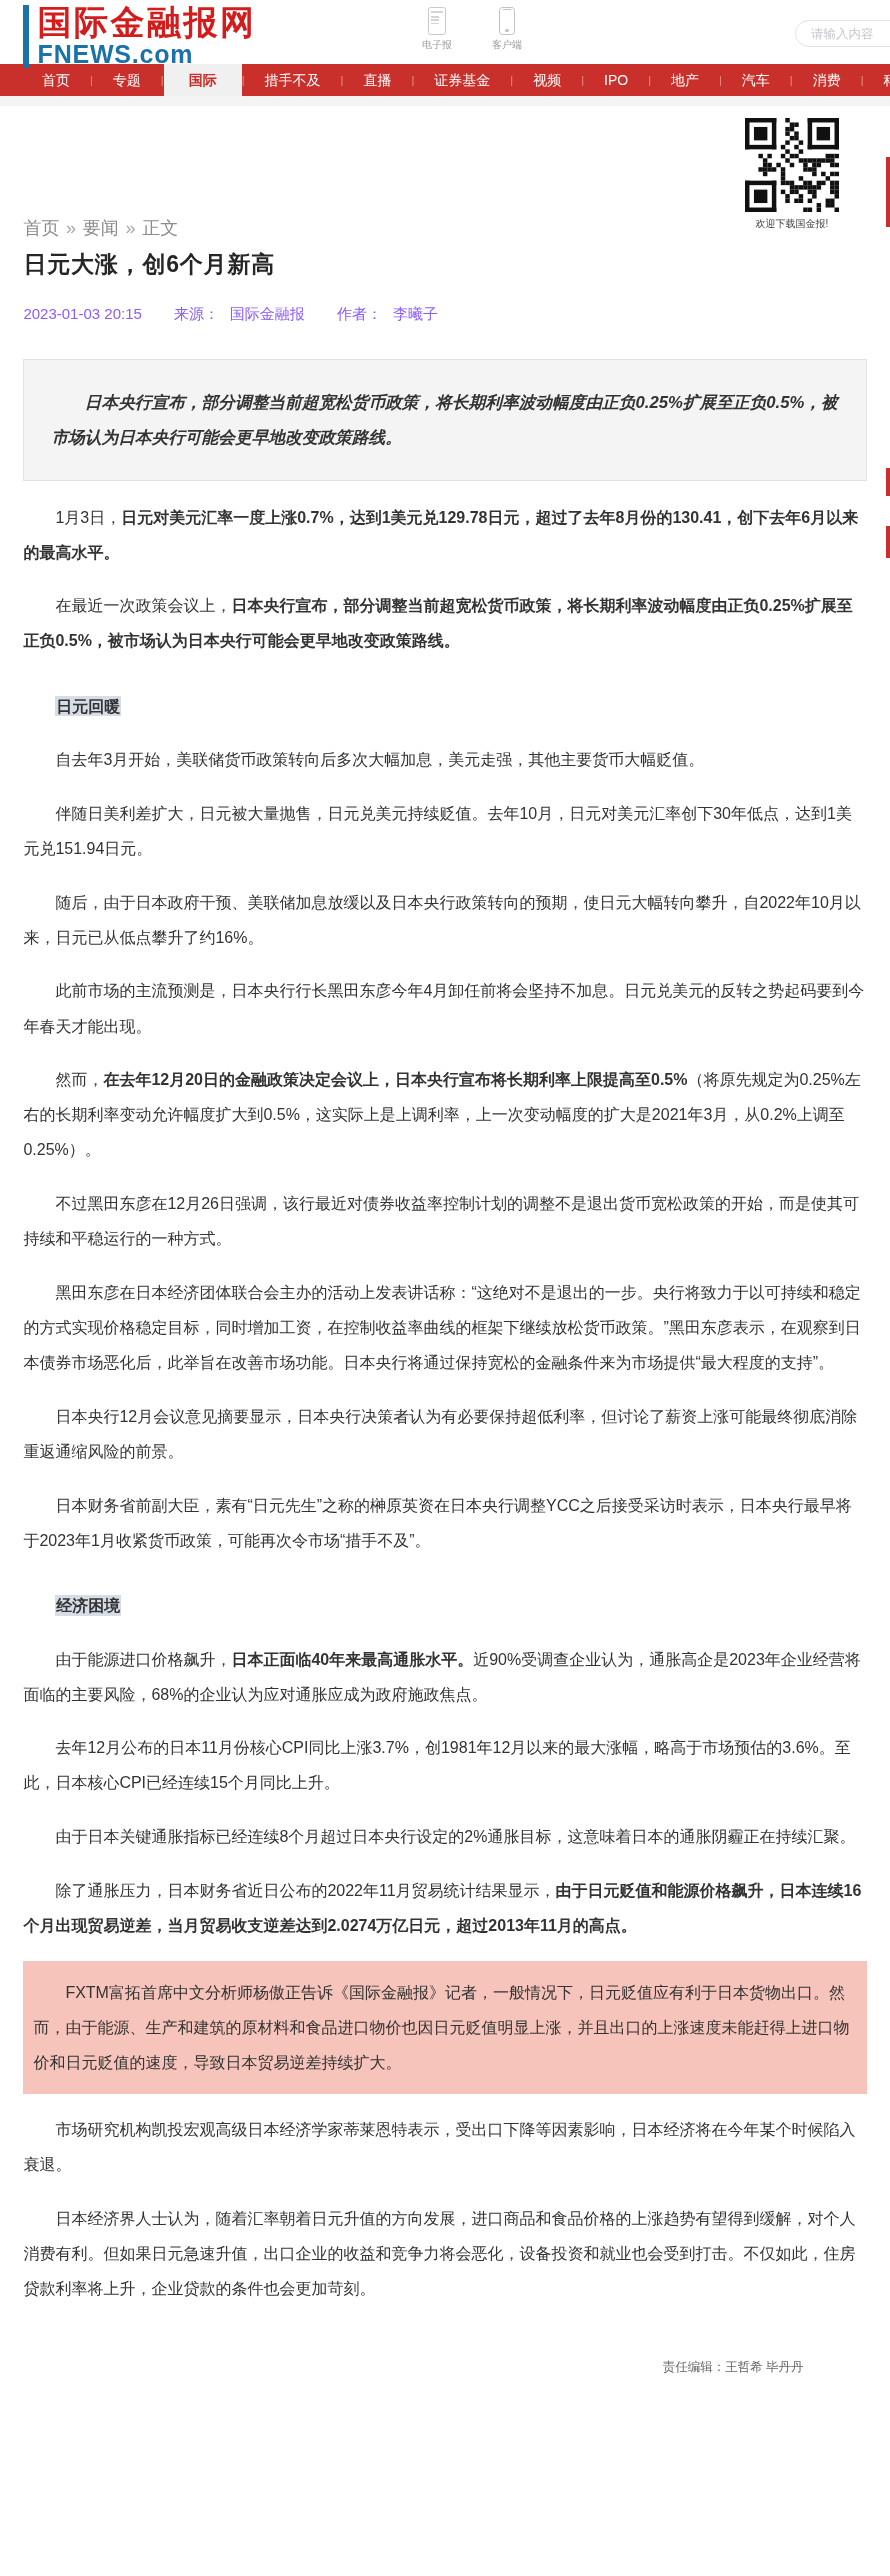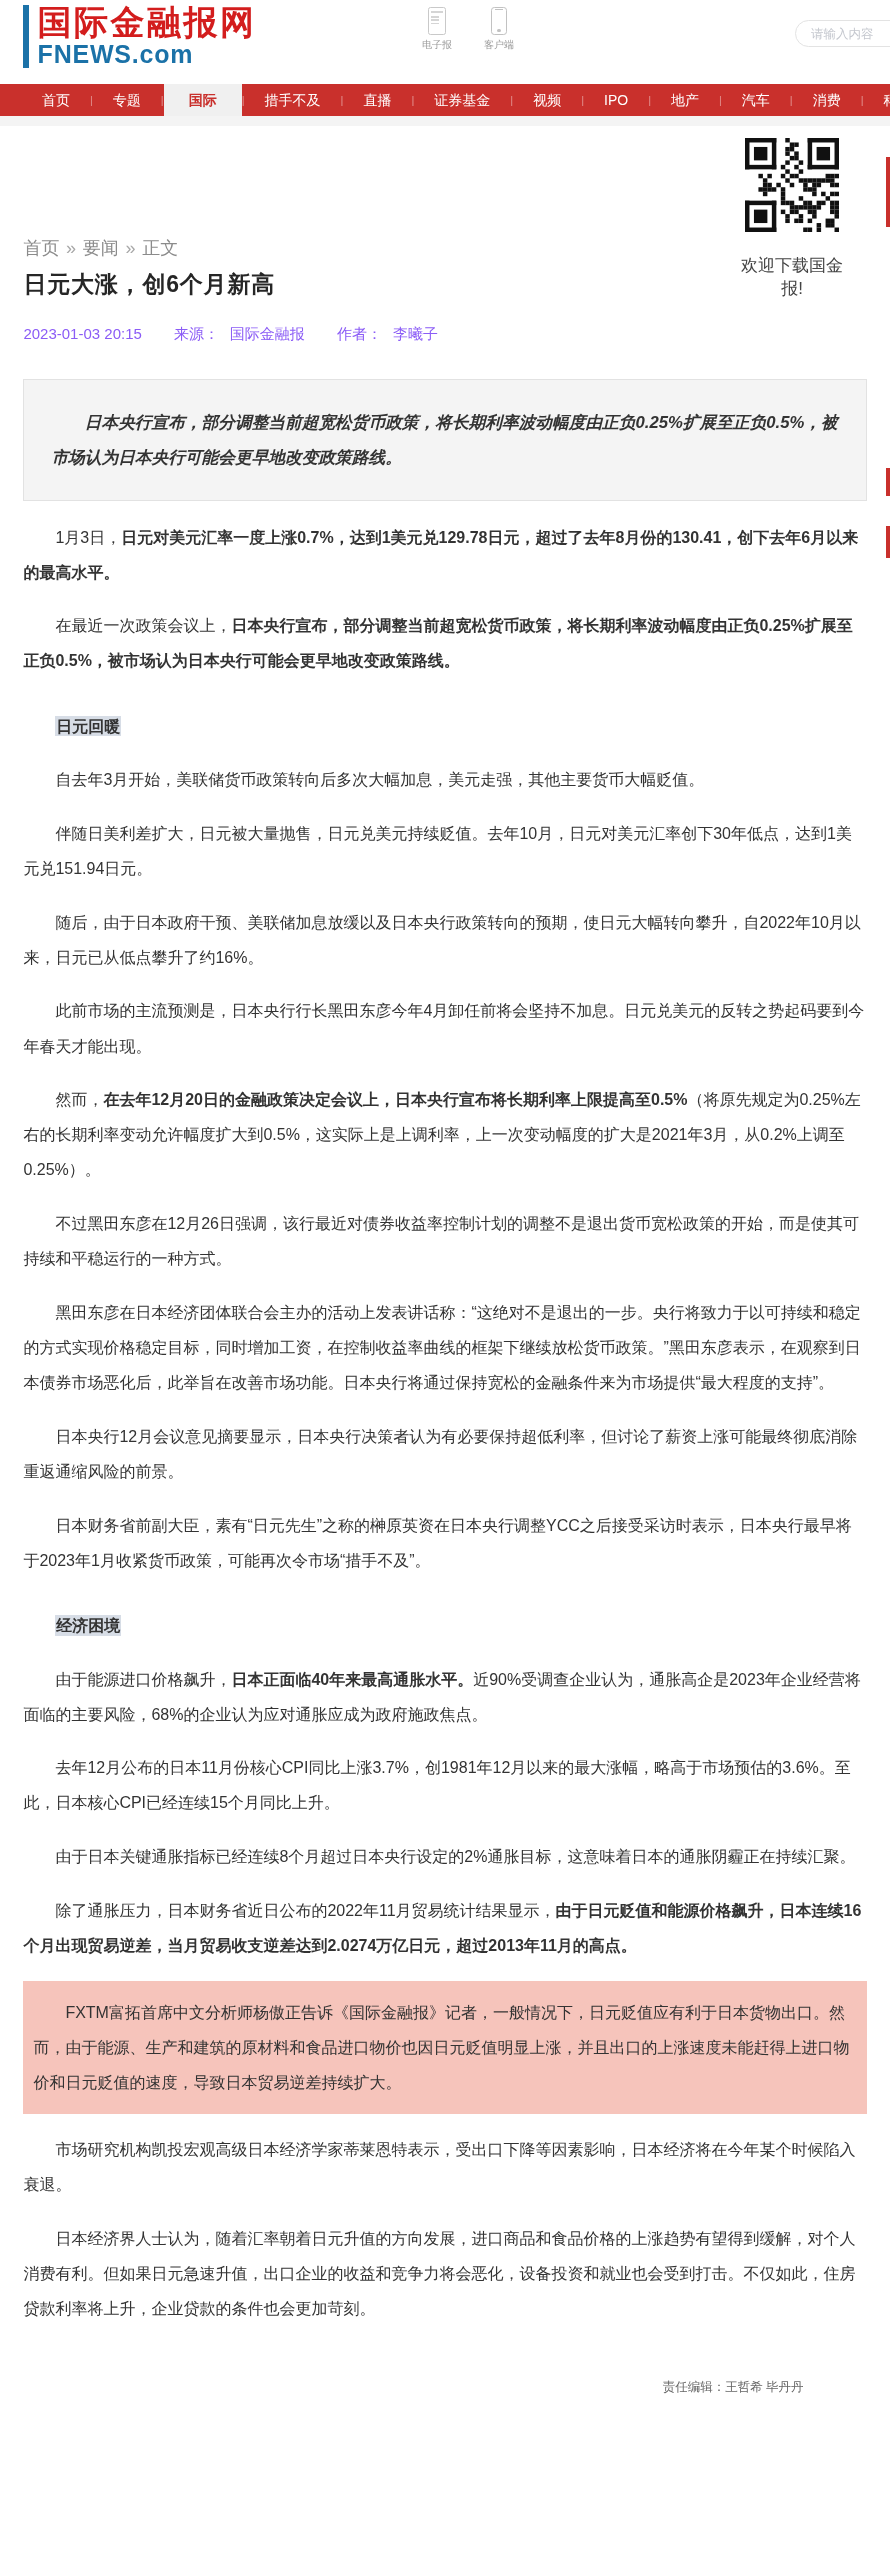--- a/index.html
+++ b/index.html
@@ -1,27 +1,27 @@
 <!DOCTYPE html>
 <html style="font-size:13.4px"><head>
 <meta charset="utf-8">
 <style>
   * { box-sizing: border-box; }
   html,body { margin:0; padding:0; background:#fff; }
   body { font-family:"Liberation Sans","DejaVu Sans",sans-serif; color:#333; }
   .page { width:890px; margin:0 auto; position:relative; overflow:hidden; background:#fff; }
 
   
-  .hdr { position:relative; height:84px; background:#fff; }
+  .hdr { position:relative; height:64px; background:#fff; }
   .logo { position:absolute; left:23.4px; top:5px; display:flex; align-items:stretch; }
   .logo-bar { width:5.8px; background:#1b72a8; margin-right:8.4px; }
   .logo-cn { color:#d31d1d; font-size:34px; font-weight:bold; letter-spacing:2.5px; line-height:1.05; }
   .logo-en { color:#1b72a8; font-size:25px; font-weight:bold; letter-spacing:0.8px; line-height:1.1; }
 
-  .apps { position:absolute; left:422px; top:6.7px; display:flex; gap:32px; }
+  .apps { position:absolute; left:422px; top:6.7px; display:flex; gap:40px; }
   .app { text-align:center; }
   .dev { margin:0 auto; position:relative; }
   .dev-epaper { width:18.4px; height:28px; border:1.7px solid #c9c9c9; border-radius:2.5px; background:#fff; }
   .dev-epaper::before { content:""; position:absolute; left:2.5px; right:2.5px; top:3.3px; height:2.5px; background:#d5d5d5; }
   .dev-epaper::after { content:""; position:absolute; left:2.5px; right:5.8px; top:8.4px; height:7.5px;
         background:repeating-linear-gradient(#d5d5d5 0 1.7px, #fff 1.7px 3.3px); }
   .dev-phone { width:16px; height:28px; border:1.7px solid #c2c2c2; border-radius:3.3px; background:#fff; }
   .dev-phone::before { content:""; position:absolute; left:3.3px; top:1.7px; right:3.3px; height:0.8px; background:#c2c2c2; }
   .dev-phone::after { content:""; position:absolute; left:50%; bottom:1.7px; width:3.3px; height:3.3px; margin-left:-1.7px;
         border-radius:50%; background:#c2c2c2; }
@@ -40,21 +40,21 @@
   .nav-sep { color:rgba(255,255,255,.45); font-size:11px; }
 
   
   .grey-strip { height:10px; background:#f4f4f4; }
   .top-row { position:relative; height:138px; }
   .breadcrumb { position:absolute; left:23.4px; bottom:4px; font-size:18px; color:#8b8b8b; }
   .breadcrumb a { color:#8b8b8b; text-decoration:none; }
   .bc-sep { margin:0 6.7px; color:#a8a8a8; }
   .qr-block { position:absolute; right:43px; top:11.7px; width:110px; text-align:center; }
   .qr-block svg { display:block; margin:0 auto; }
-  .qr-caption { font-size:17px; color:#444; margin-top:22px; }
+  .qr-caption { font-size:10px; color:#444; margin-top:5px; }
 
   
   .title { margin:5px 23.4px 0; font-size:23px; font-weight:bold; color:#262626; letter-spacing:0.8px; }
   .meta { margin:25px 23.4px 0; font-size:15px; color:#8b5cf6; }
   .meta span { margin-right:6.7px; }
   .meta .gap { margin-right:28px; }
 
   .summary { margin:35px 23.4px 0; background:#f4f4f4; border:0.8px solid #e2e2e2;
              padding:25px 27px; font-size:16.7px; font-weight:bold; font-style:italic;
              line-height:2.1; text-indent:2em; color:#333; }

